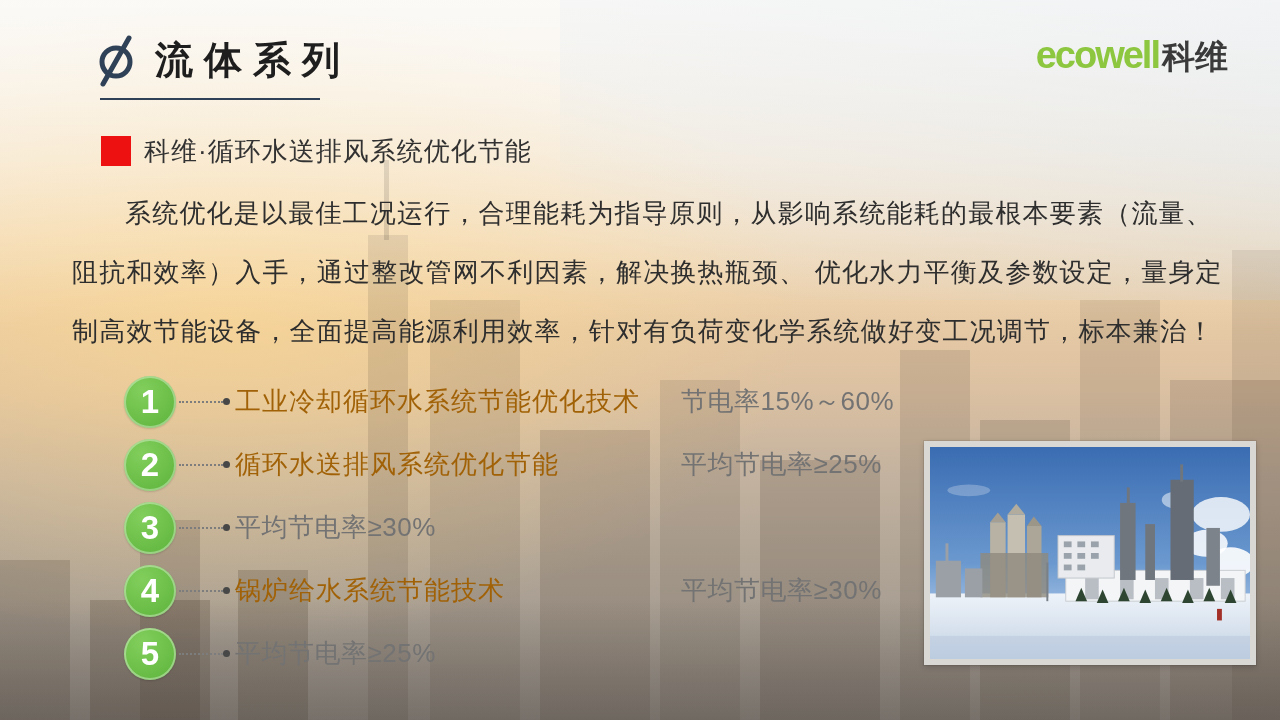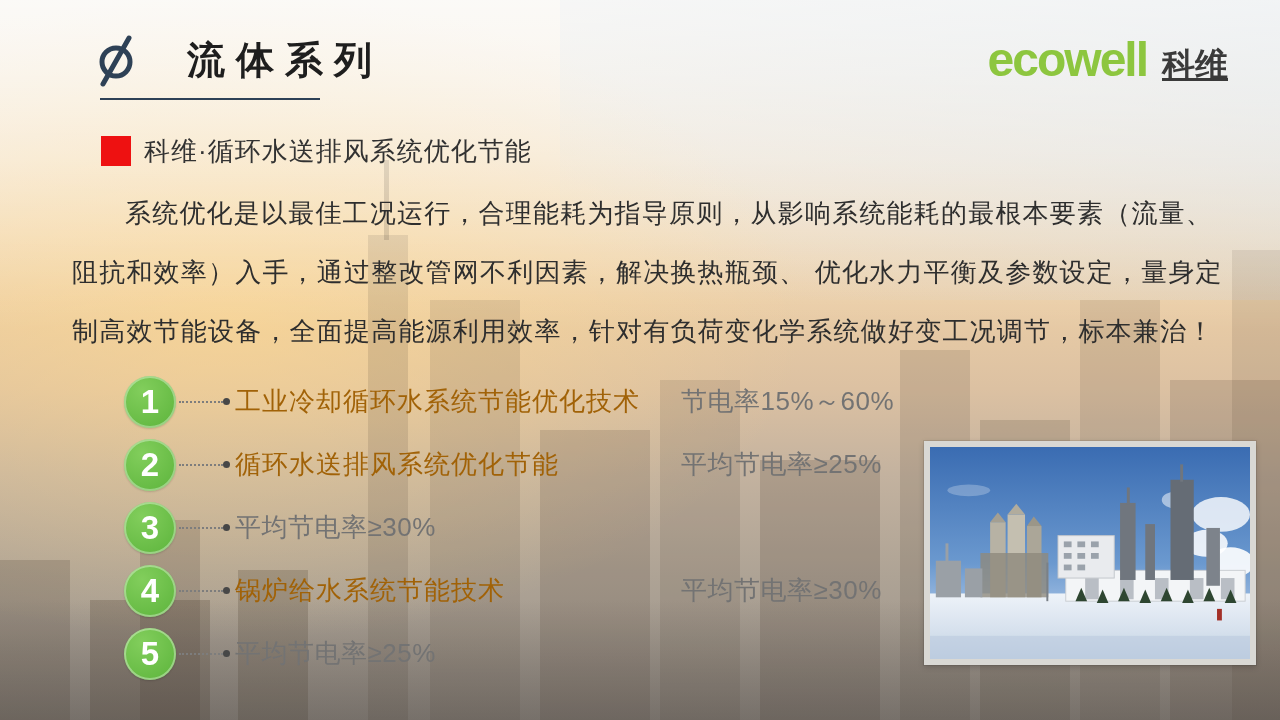--- a/index.html
+++ b/index.html
@@ -5,29 +5,29 @@
   html,body{margin:0;padding:0;background:#888;}
   .slide{
     position:relative;width:1280px;height:720px;overflow:hidden;
     font-family:"Liberation Sans","DejaVu Sans",sans-serif;
     background:#f3eee6;
   }
   .bg{position:absolute;inset:0;z-index:0;}
   .layer{position:relative;z-index:1;}
 
   
-  .title-block{position:absolute;left:95px;top:32px;display:flex;align-items:center;gap:32px;}
+  .title-block{position:absolute;left:95px;top:32px;display:flex;align-items:center;}
   .title-icon{width:46px;height:56px;margin-right:14px;}
   .page-title{font-size:38px;font-weight:900;color:#1e1e1e;letter-spacing:11px;}
   .title-underline{position:absolute;left:100px;top:98px;width:220px;height:2px;background:#2e4156;}
 
   
   .logo{position:absolute;right:52px;top:36px;display:flex;align-items:baseline;}
-  .logo-brand{font-size:48px;font-weight:800;color:#8dc63f;letter-spacing:-2px;line-height:1;}
-  .logo-suffix{font-size:33px;font-weight:800;color:#3a3a3a;margin-left:15px;line-height:1;text-decoration:underline;}
+  .logo-brand{font-size:38px;font-weight:800;color:#8dc63f;letter-spacing:-2px;line-height:1;}
+  .logo-suffix{font-size:33px;font-weight:800;color:#3a3a3a;margin-left:3px;line-height:1;}
 
   
   .heading-row{position:absolute;left:101px;top:134px;display:flex;align-items:center;height:34px;}
   .heading-bullet{width:30px;height:30px;background:#ee1111;margin-right:13px;flex:none;}
   .heading-text{font-size:26px;color:#323232;letter-spacing:1px;white-space:nowrap;}
 
   
   .paragraph{position:absolute;left:72px;top:184px;right:40px;color:#2e2e2e;}
   .para-line{font-size:26px;line-height:59px;letter-spacing:1.2px;white-space:nowrap;}
   .para-line.indent{padding-left:53px;}

